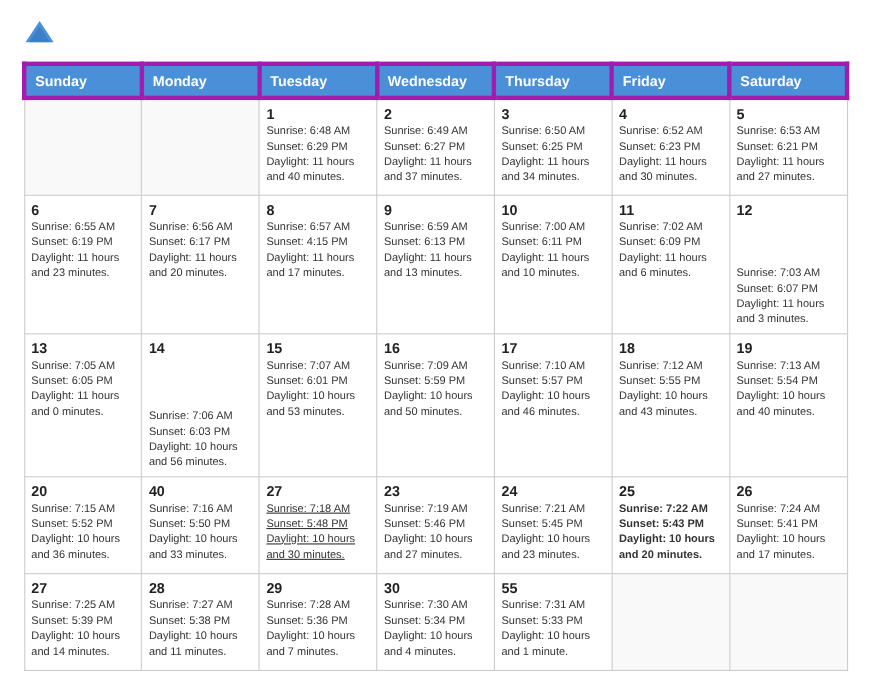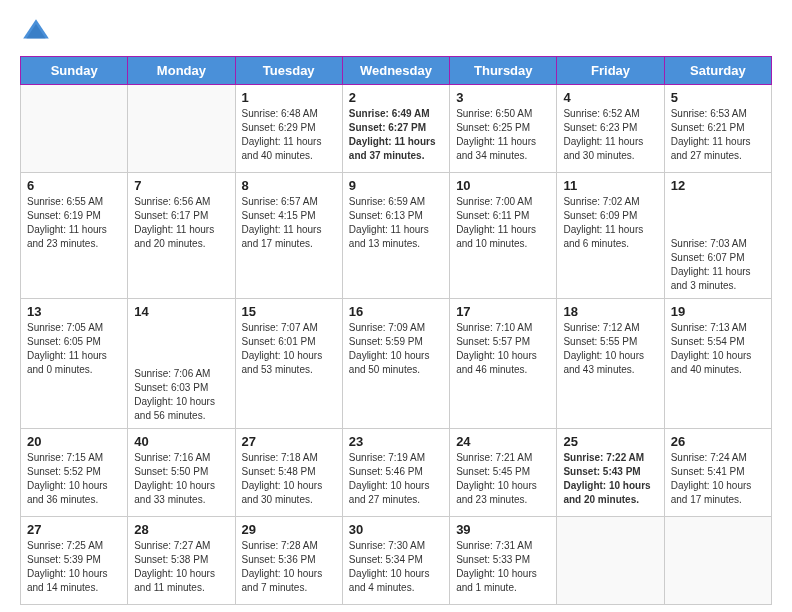--- a/index.html
+++ b/index.html
@@ -54,22 +54,22 @@
     }
     .calendar-wrap {
       padding: 0 10px 10px 10px;
     }
     .calendar th {
       background-color: #4a90d9;
       color: white;
       font-size: 13px;
       font-weight: bold;
       padding: 6px 8px;
-      text-align: center;
-      border: 1px solid #a21caf;
+      text-align: left;
+      border: 4px solid #a21caf;
     }
     .calendar td {
       vertical-align: top;
       border: 1px solid #ccc;
       padding: 5px 6px;
       font-size: 10.5px;
       color: #333;
       width: 14.28%;
       min-height: 80px;
       background: #fff;
@@ -131,21 +131,21 @@
           <td class="empty"></td>
           <td class="empty"></td>
           <td>
             <span class="day-number">1</span>
             <div class="day-detail" style="white-space: pre-line;">Sunrise: 6:48 AM
 Sunset: 6:29 PM
 Daylight: 11 hours and 40 minutes.</div>
           </td>
           <td>
             <span class="day-number">2</span>
-            <div class="day-detail" style="white-space: pre-line; font-weight: bold;">Sunrise: 6:49 AM
+            <div class="day-detail" style="white-space: pre-line;">Sunrise: 6:49 AM
 Sunset: 6:27 PM
 Daylight: 11 hours and 37 minutes.</div>
           </td>
           <td>
             <span class="day-number">3</span>
             <div class="day-detail" style="white-space: pre-line;">Sunrise: 6:50 AM
 Sunset: 6:25 PM
 Daylight: 11 hours and 34 minutes.</div>
           </td>
           <td>
@@ -257,21 +257,21 @@
 Daylight: 10 hours and 36 minutes.</div>
           </td>
           <td>
             <span class="day-number">40</span>
             <div class="day-detail" style="white-space: pre-line;">Sunrise: 7:16 AM
 Sunset: 5:50 PM
 Daylight: 10 hours and 33 minutes.</div>
           </td>
           <td>
             <span class="day-number">27</span>
-            <div class="day-detail" style="white-space: pre-line;">Sunrise: 7:18 AM
+            <div class="day-detail" style="white-space: pre-line; text-decoration: underline;">Sunrise: 7:18 AM
 Sunset: 5:48 PM
 Daylight: 10 hours and 30 minutes.</div>
           </td>
           <td>
             <span class="day-number">23</span>
             <div class="day-detail" style="white-space: pre-line;">Sunrise: 7:19 AM
 Sunset: 5:46 PM
 Daylight: 10 hours and 27 minutes.</div>
           </td>
           <td>
@@ -312,21 +312,21 @@
 Sunset: 5:36 PM
 Daylight: 10 hours and 7 minutes.</div>
           </td>
           <td>
             <span class="day-number">30</span>
             <div class="day-detail" style="white-space: pre-line;">Sunrise: 7:30 AM
 Sunset: 5:34 PM
 Daylight: 10 hours and 4 minutes.</div>
           </td>
           <td>
-            <span class="day-number">39</span>
+            <span class="day-number">55</span>
             <div class="day-detail" style="white-space: pre-line;">Sunrise: 7:31 AM
 Sunset: 5:33 PM
 Daylight: 10 hours and 1 minute.</div>
           </td>
           <td class="empty"></td>
           <td class="empty"></td>
         </tr>
       </tbody>
   </table>
 </div>

